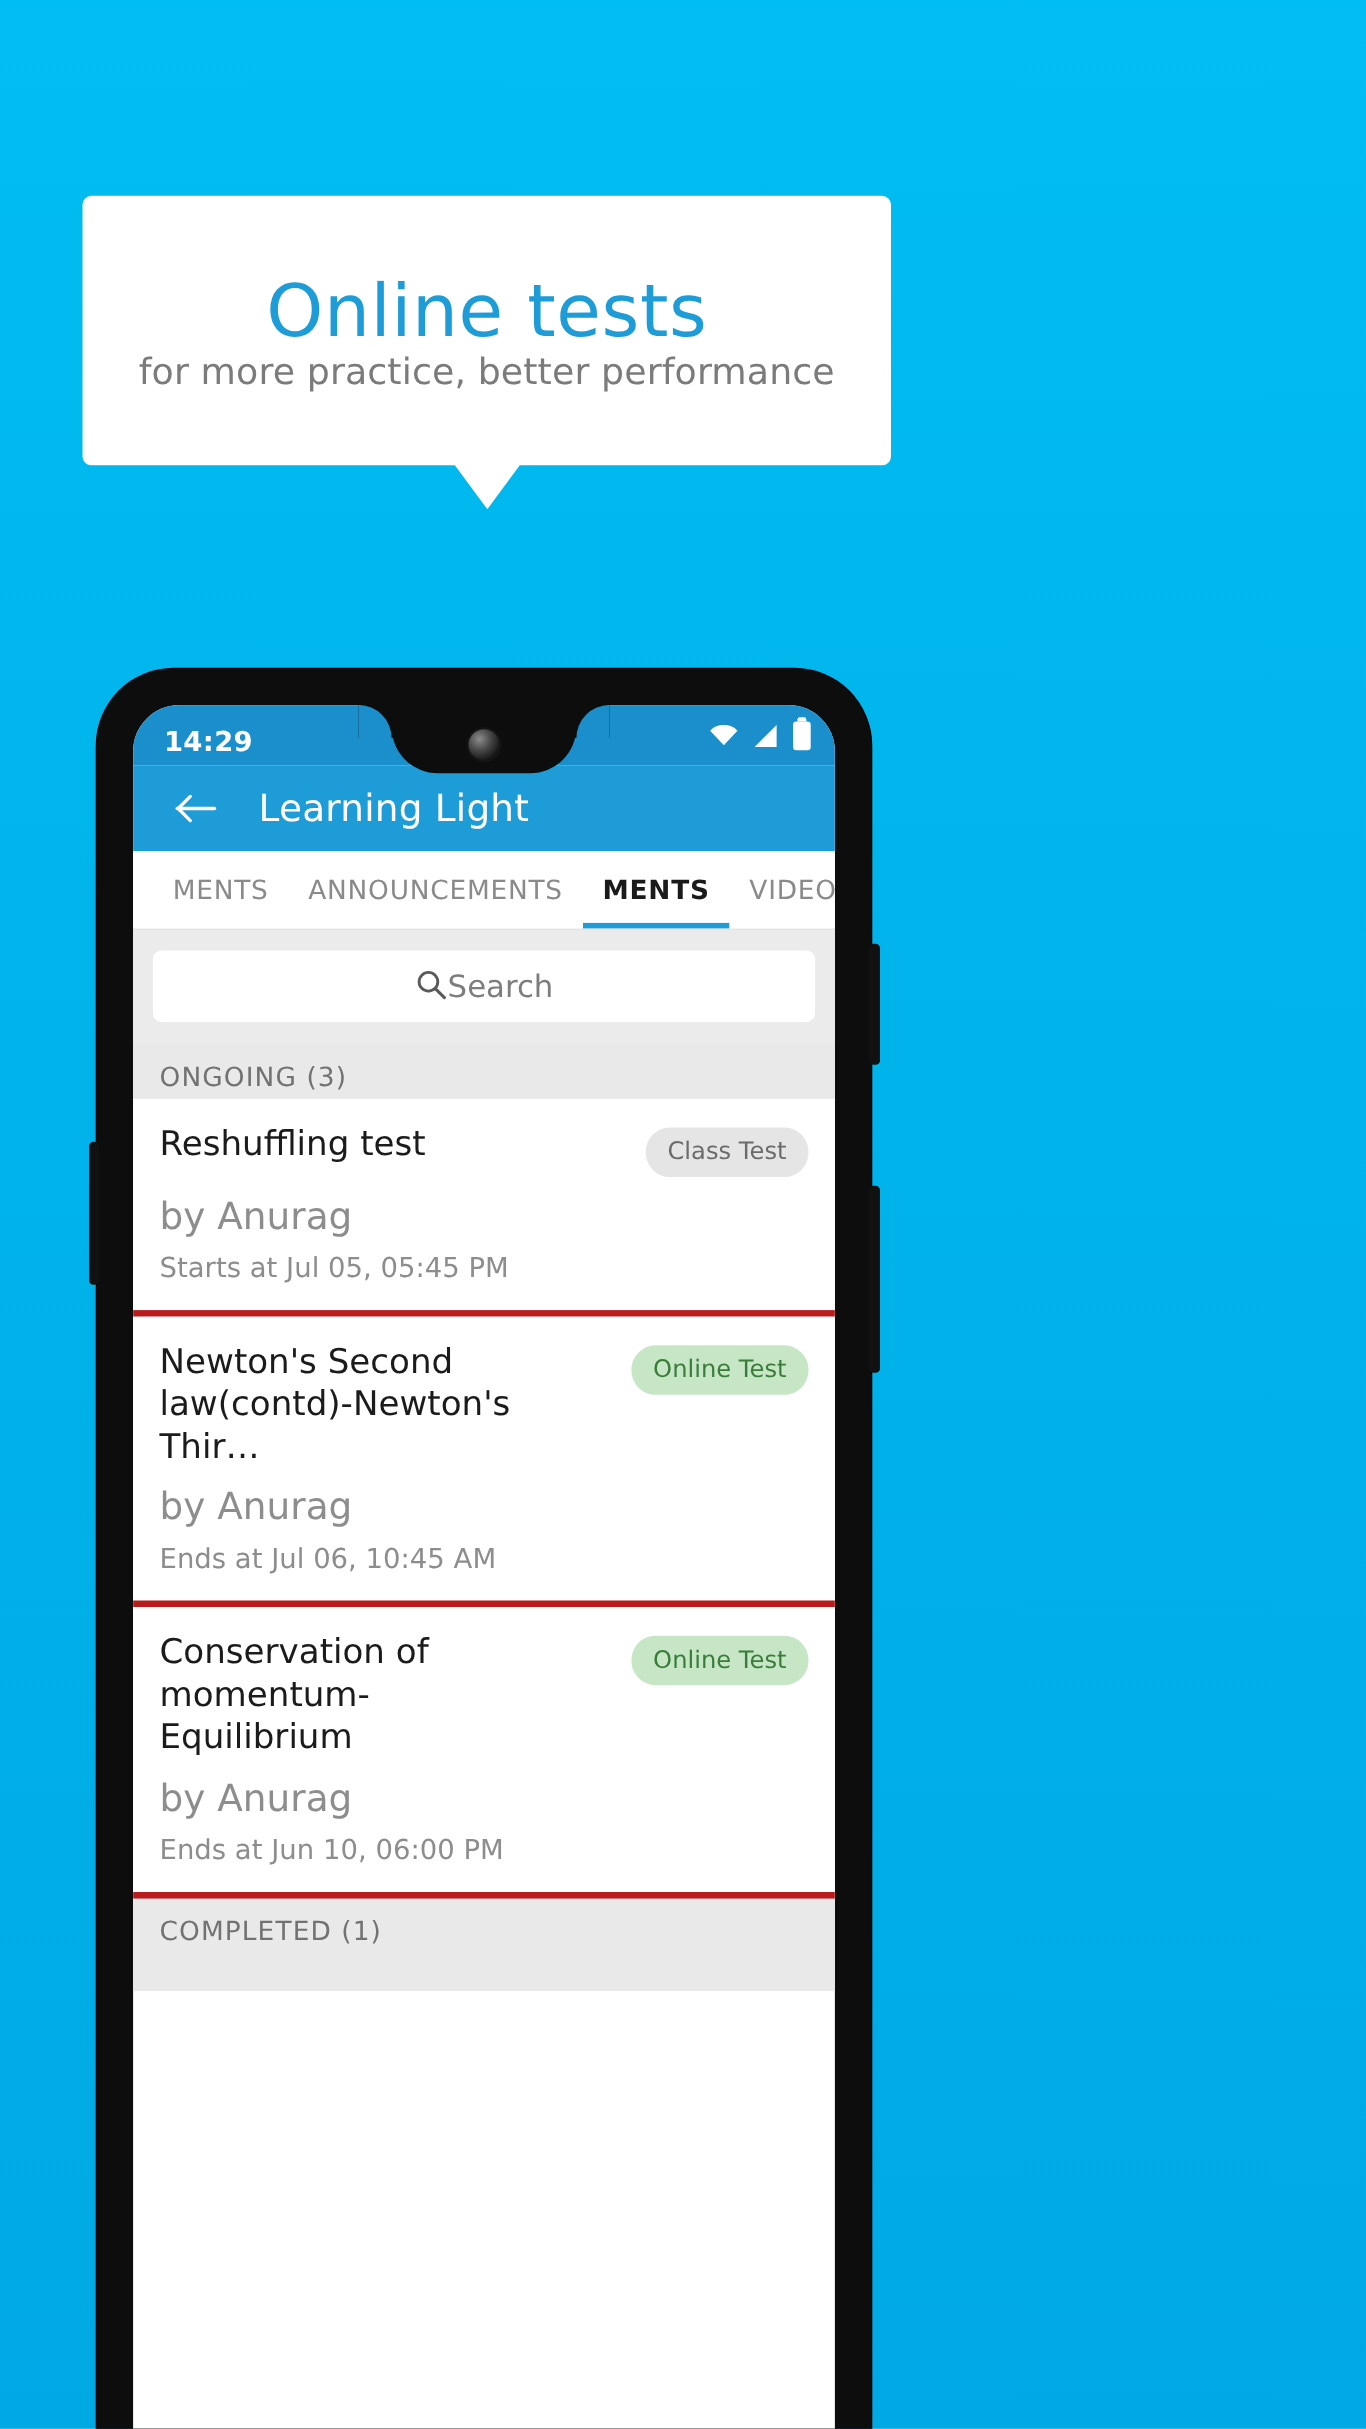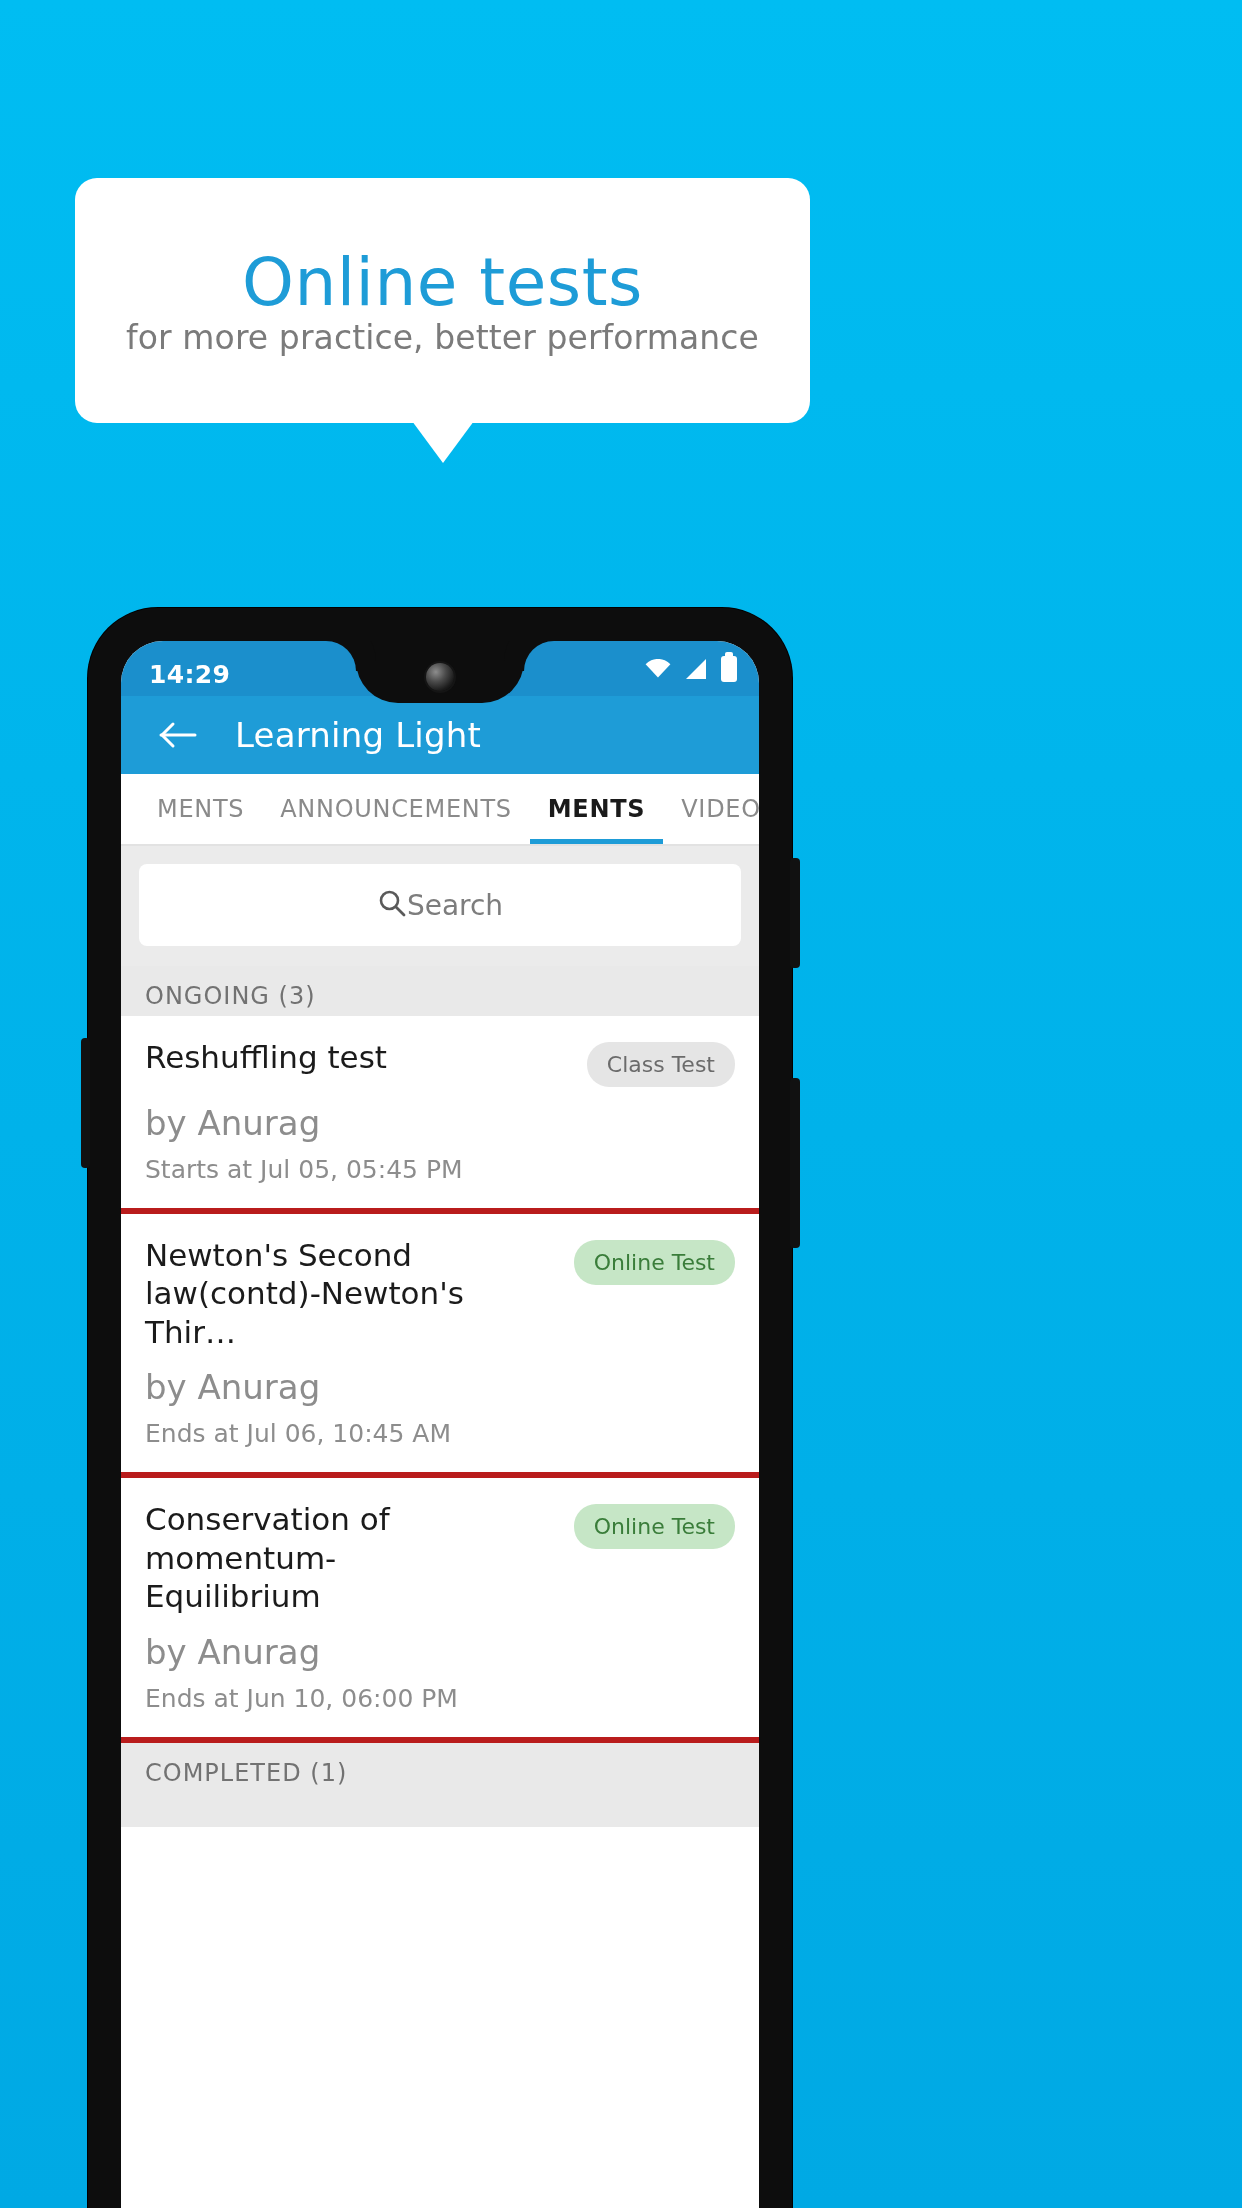--- a/index.html
+++ b/index.html
@@ -6,21 +6,21 @@
   html,body { width:1242px; height:2208px; overflow:hidden; }
   body {
     font-family:"DejaVu Sans", sans-serif;
     background:linear-gradient(180deg,#00bdf2 0%,#00b5ec 35%,#00a9e4 100%);
     position:relative;
   }
 
   
   .callout{
     position:absolute; left:75px; top:178px; width:735px; height:245px;
-    background:#ffffff; border-radius:22px;
+    background:#ffffff; border-radius:8px;
     display:flex; flex-direction:column; align-items:center; justify-content:center;
   }
   .callout-title{
     font-size:66px; font-weight:400; color:#1e9cd7; letter-spacing:0.5px;
     line-height:1.05; margin-top:4px;
   }
   .callout-sub{
     font-size:33px; font-weight:400; color:#7b7b7b; letter-spacing:0.1px;
   }
   .callout-arrow{
@@ -114,21 +114,21 @@
   .tab.active:after{
     content:""; position:absolute; left:0; right:0; bottom:0; height:5px; background:#1e9cd7;
   }
   .tabs-sep{ height:2px; background:#e2e2e2; }
 
   
   .search-wrap{
     background:#ebebeb; padding:18px 18px 20px 18px;
   }
   .search-box{
-    height:82px; background:#ffffff; border-radius:8px;
+    height:65px; background:#ffffff; border-radius:8px;
     display:flex; align-items:center; justify-content:center; gap:0;
   }
   .search-placeholder{ font-size:28px; color:#7d7d7d; }
 
   
   .section-head{
     background:#e9e9e9; padding:16px 24px 6px 24px;
     font-size:24px; color:#727272; letter-spacing:1px;
   }
 

